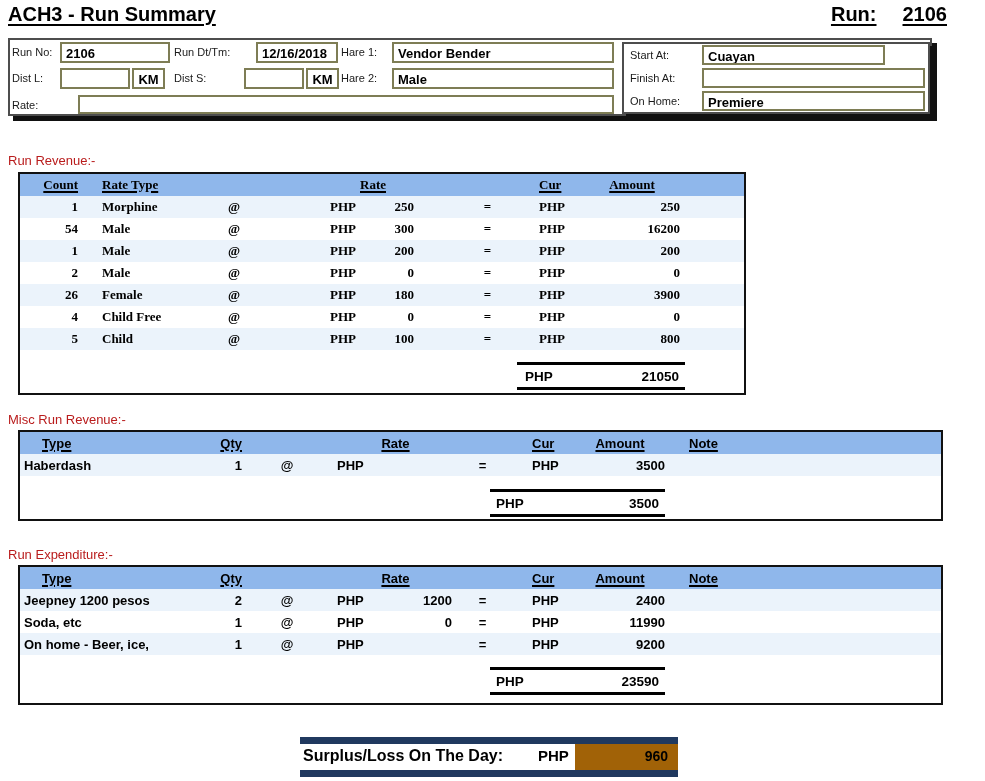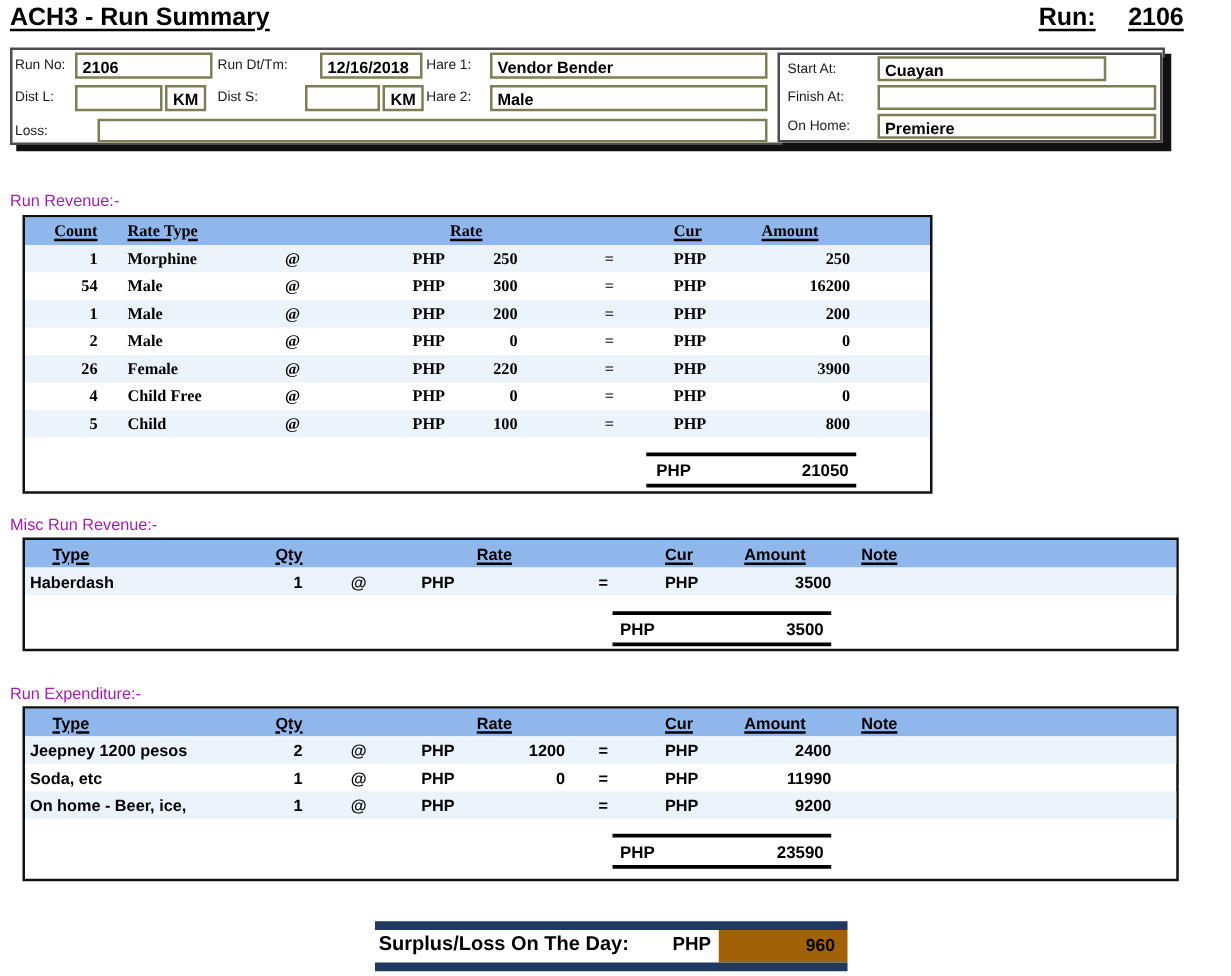--- a/index.html
+++ b/index.html
@@ -29,21 +29,21 @@
     font-size:13px; font-weight:bold; padding:1px 4px 0 4px; line-height:17px;
     white-space:nowrap; overflow:hidden;
   }
   .km-box { text-align:center; padding-left:0; padding-right:0; }
   .sub-box {
     position:absolute; left:612px; top:2px; width:308px; height:72px; background:#fff;
     border:2px solid #4d4d4d; box-shadow:4px 4px 0 0 #111;
   }
 
   
-  .section-label { font-size:13px; color:#a21caf; }
+  .section-label { font-size:13px; color:#b91c1c; }
 
   
   .tbl { background:#fff; border:2px solid #111; }
   .t-row { display:grid; height:22px; align-items:center; font-size:13px; font-weight:bold; }
   .t-row > div { grid-row:1; white-space:nowrap; }
   .t-head { background:#8fb7eb; }
   .t-head > div { text-decoration:underline; text-decoration-thickness:1.5px; text-underline-offset:2px; }
   .alt { background:#ebf3fb; }
 
   
@@ -112,21 +112,21 @@
 
     <div class="hdr-label" style="left:2px; top:32px;">Dist L:</div>
     <div class="field" style="left:50px; top:28px; width:70px; height:21px;"></div>
     <div class="field km-box" style="left:122px; top:28px; width:33px; height:21px;">KM</div>
     <div class="hdr-label" style="left:164px; top:32px;">Dist S:</div>
     <div class="field" style="left:234px; top:28px; width:60px; height:21px;"></div>
     <div class="field km-box" style="left:296px; top:28px; width:33px; height:21px;">KM</div>
     <div class="hdr-label" style="left:331px; top:32px;">Hare 2:</div>
     <div class="field" style="left:382px; top:28px; width:222px; height:21px;">Male</div>
 
-    <div class="hdr-label" style="left:2px; top:59px;">Loss:</div>
+    <div class="hdr-label" style="left:2px; top:59px;">Rate:</div>
     <div class="field" style="left:68px; top:55px; width:536px; height:19px;"></div>
 
     <div class="sub-box">
       <div class="hdr-label" style="left:6px; top:5px;">Start At:</div>
       <div class="field" style="left:78px; top:1px; width:183px; height:20px;">Cuayan</div>
       <div class="hdr-label" style="left:6px; top:28px;">Finish At:</div>
       <div class="field" style="left:78px; top:24px; width:223px; height:20px;"></div>
       <div class="hdr-label" style="left:6px; top:51px;">On Home:</div>
       <div class="field" style="left:78px; top:47px; width:223px; height:20px;">Premiere</div>
     </div>
@@ -180,21 +180,21 @@
       <div class="g7">0</div>
       <div class="g9">=</div>
       <div class="g11">PHP</div>
       <div class="g12">0</div>
     </div>
     <div class="t-row rev-grid alt">
       <div class="g1">26</div>
       <div class="g3">Female</div>
       <div class="g4">@</div>
       <div class="g6">PHP</div>
-      <div class="g7">220</div>
+      <div class="g7">180</div>
       <div class="g9">=</div>
       <div class="g11">PHP</div>
       <div class="g12">3900</div>
     </div>
     <div class="t-row rev-grid">
       <div class="g1">4</div>
       <div class="g3">Child Free</div>
       <div class="g4">@</div>
       <div class="g6">PHP</div>
       <div class="g7">0</div>

